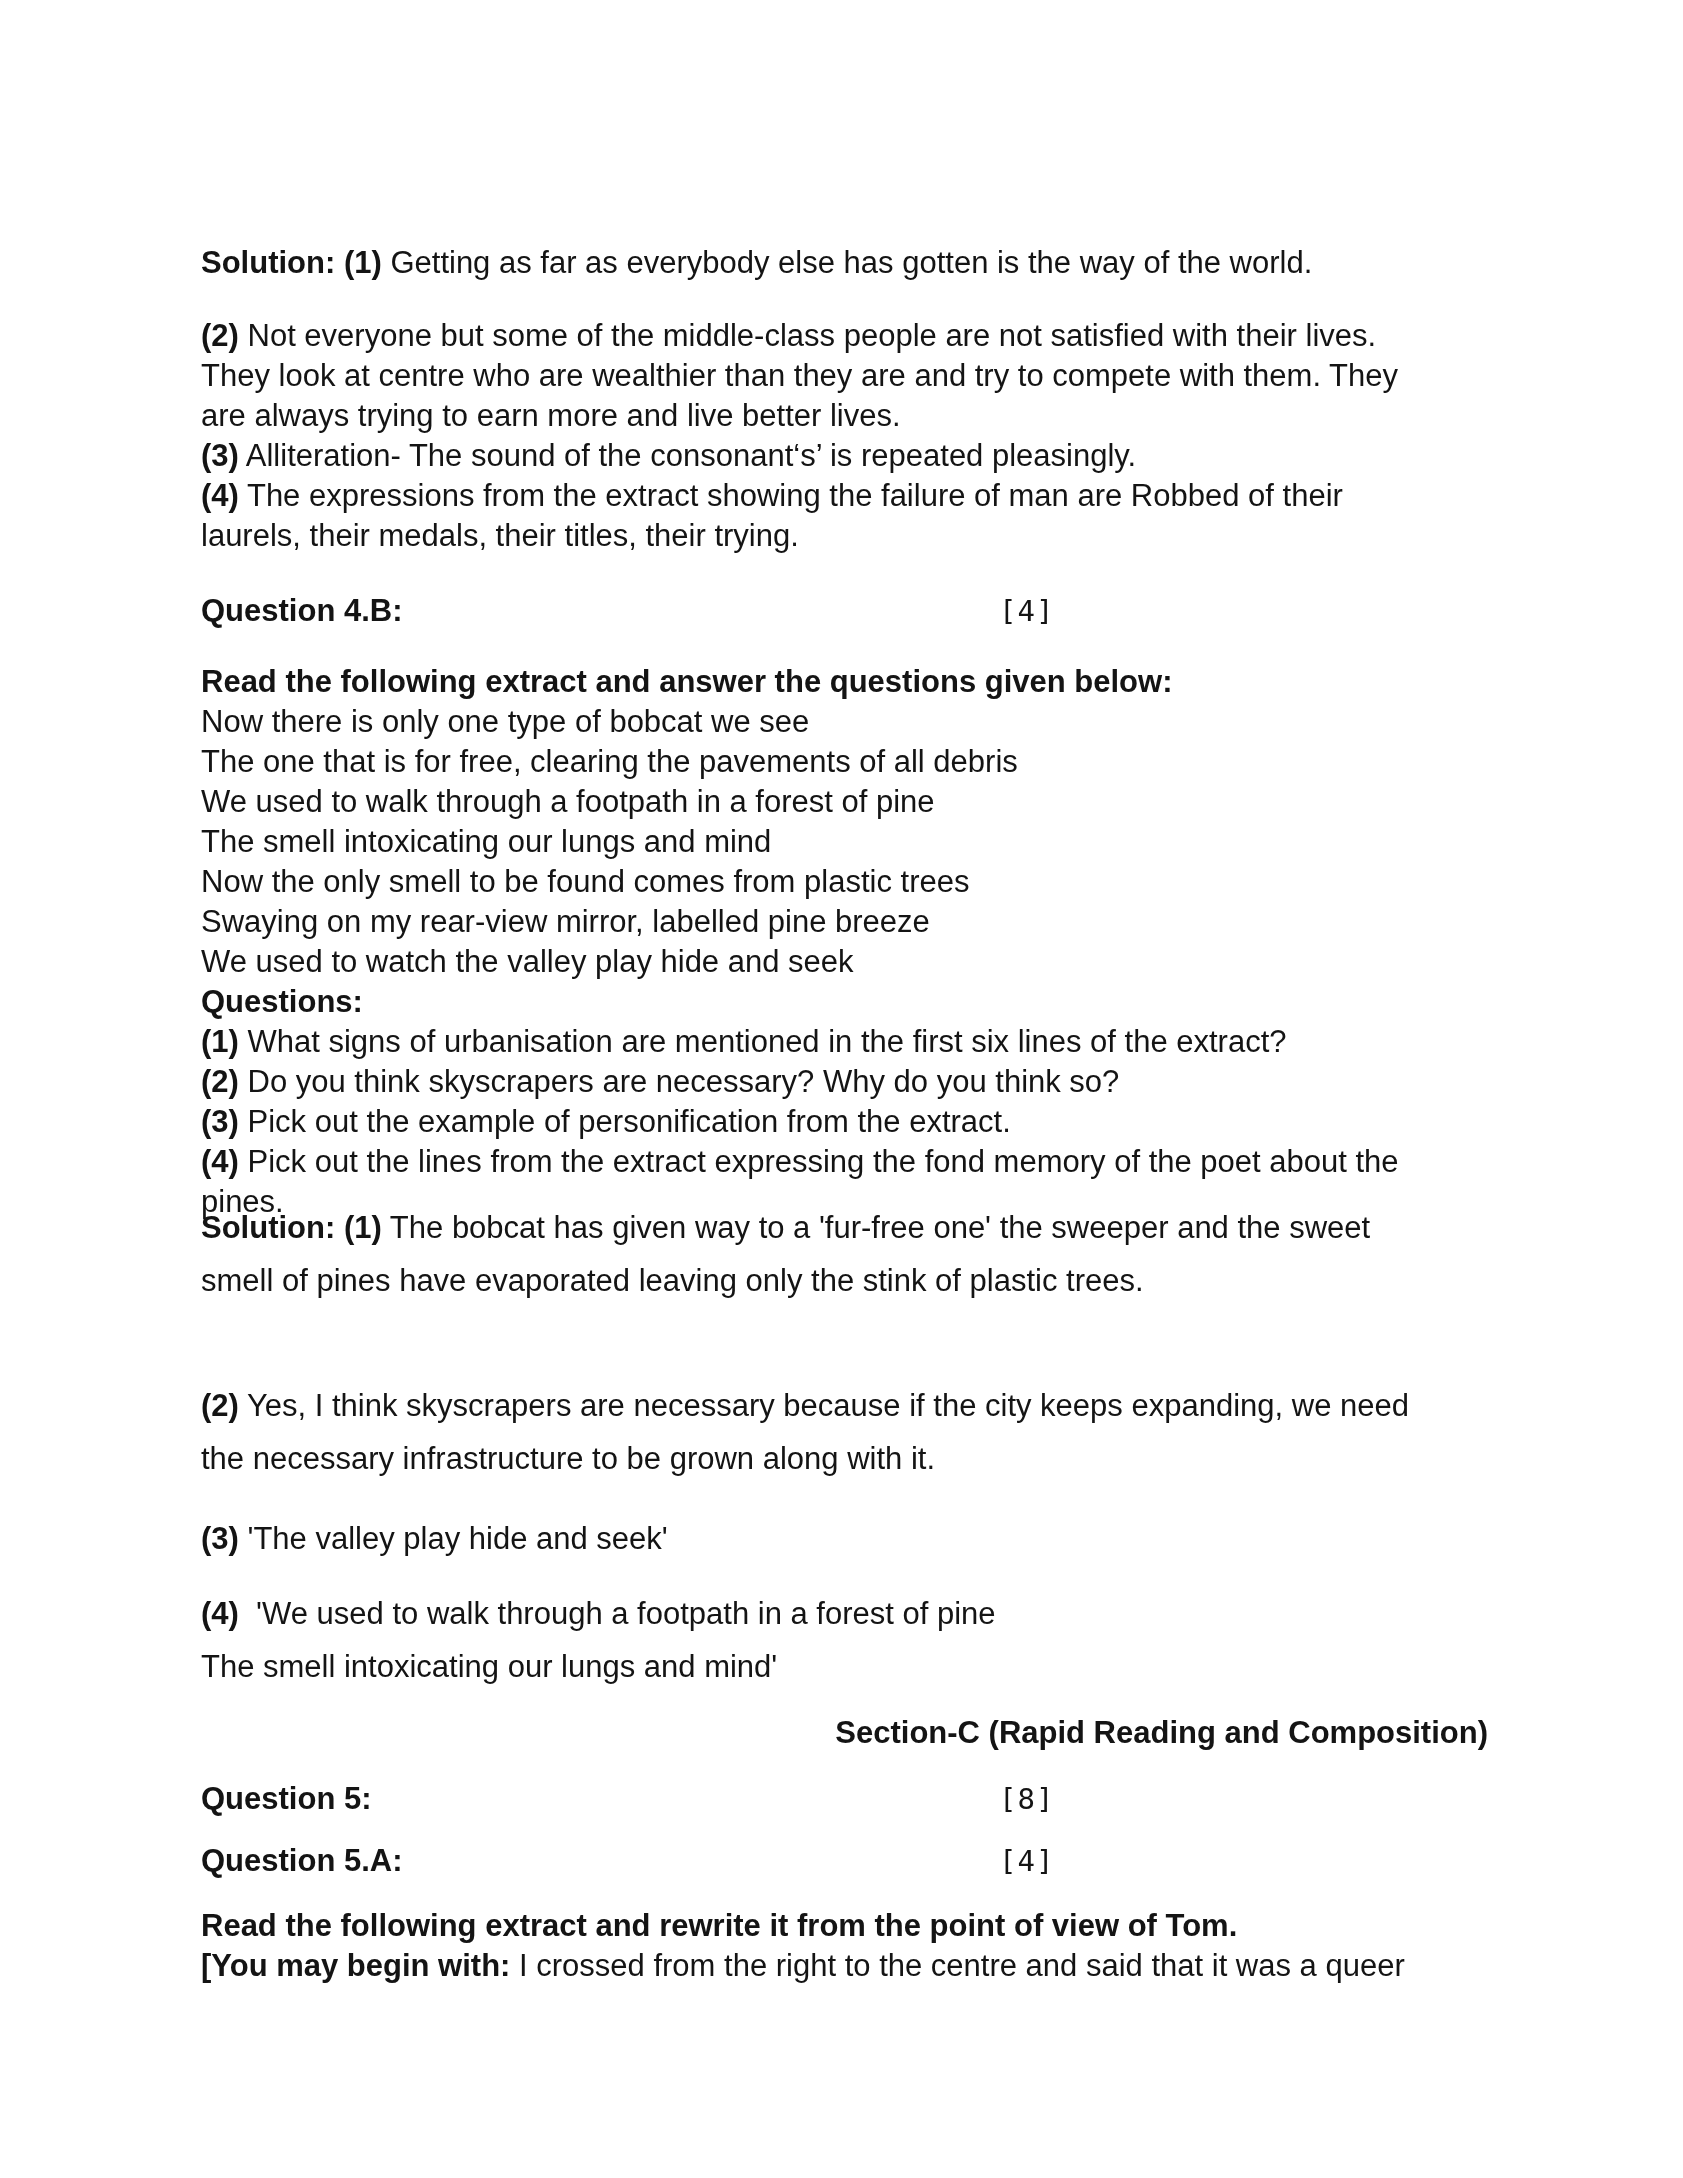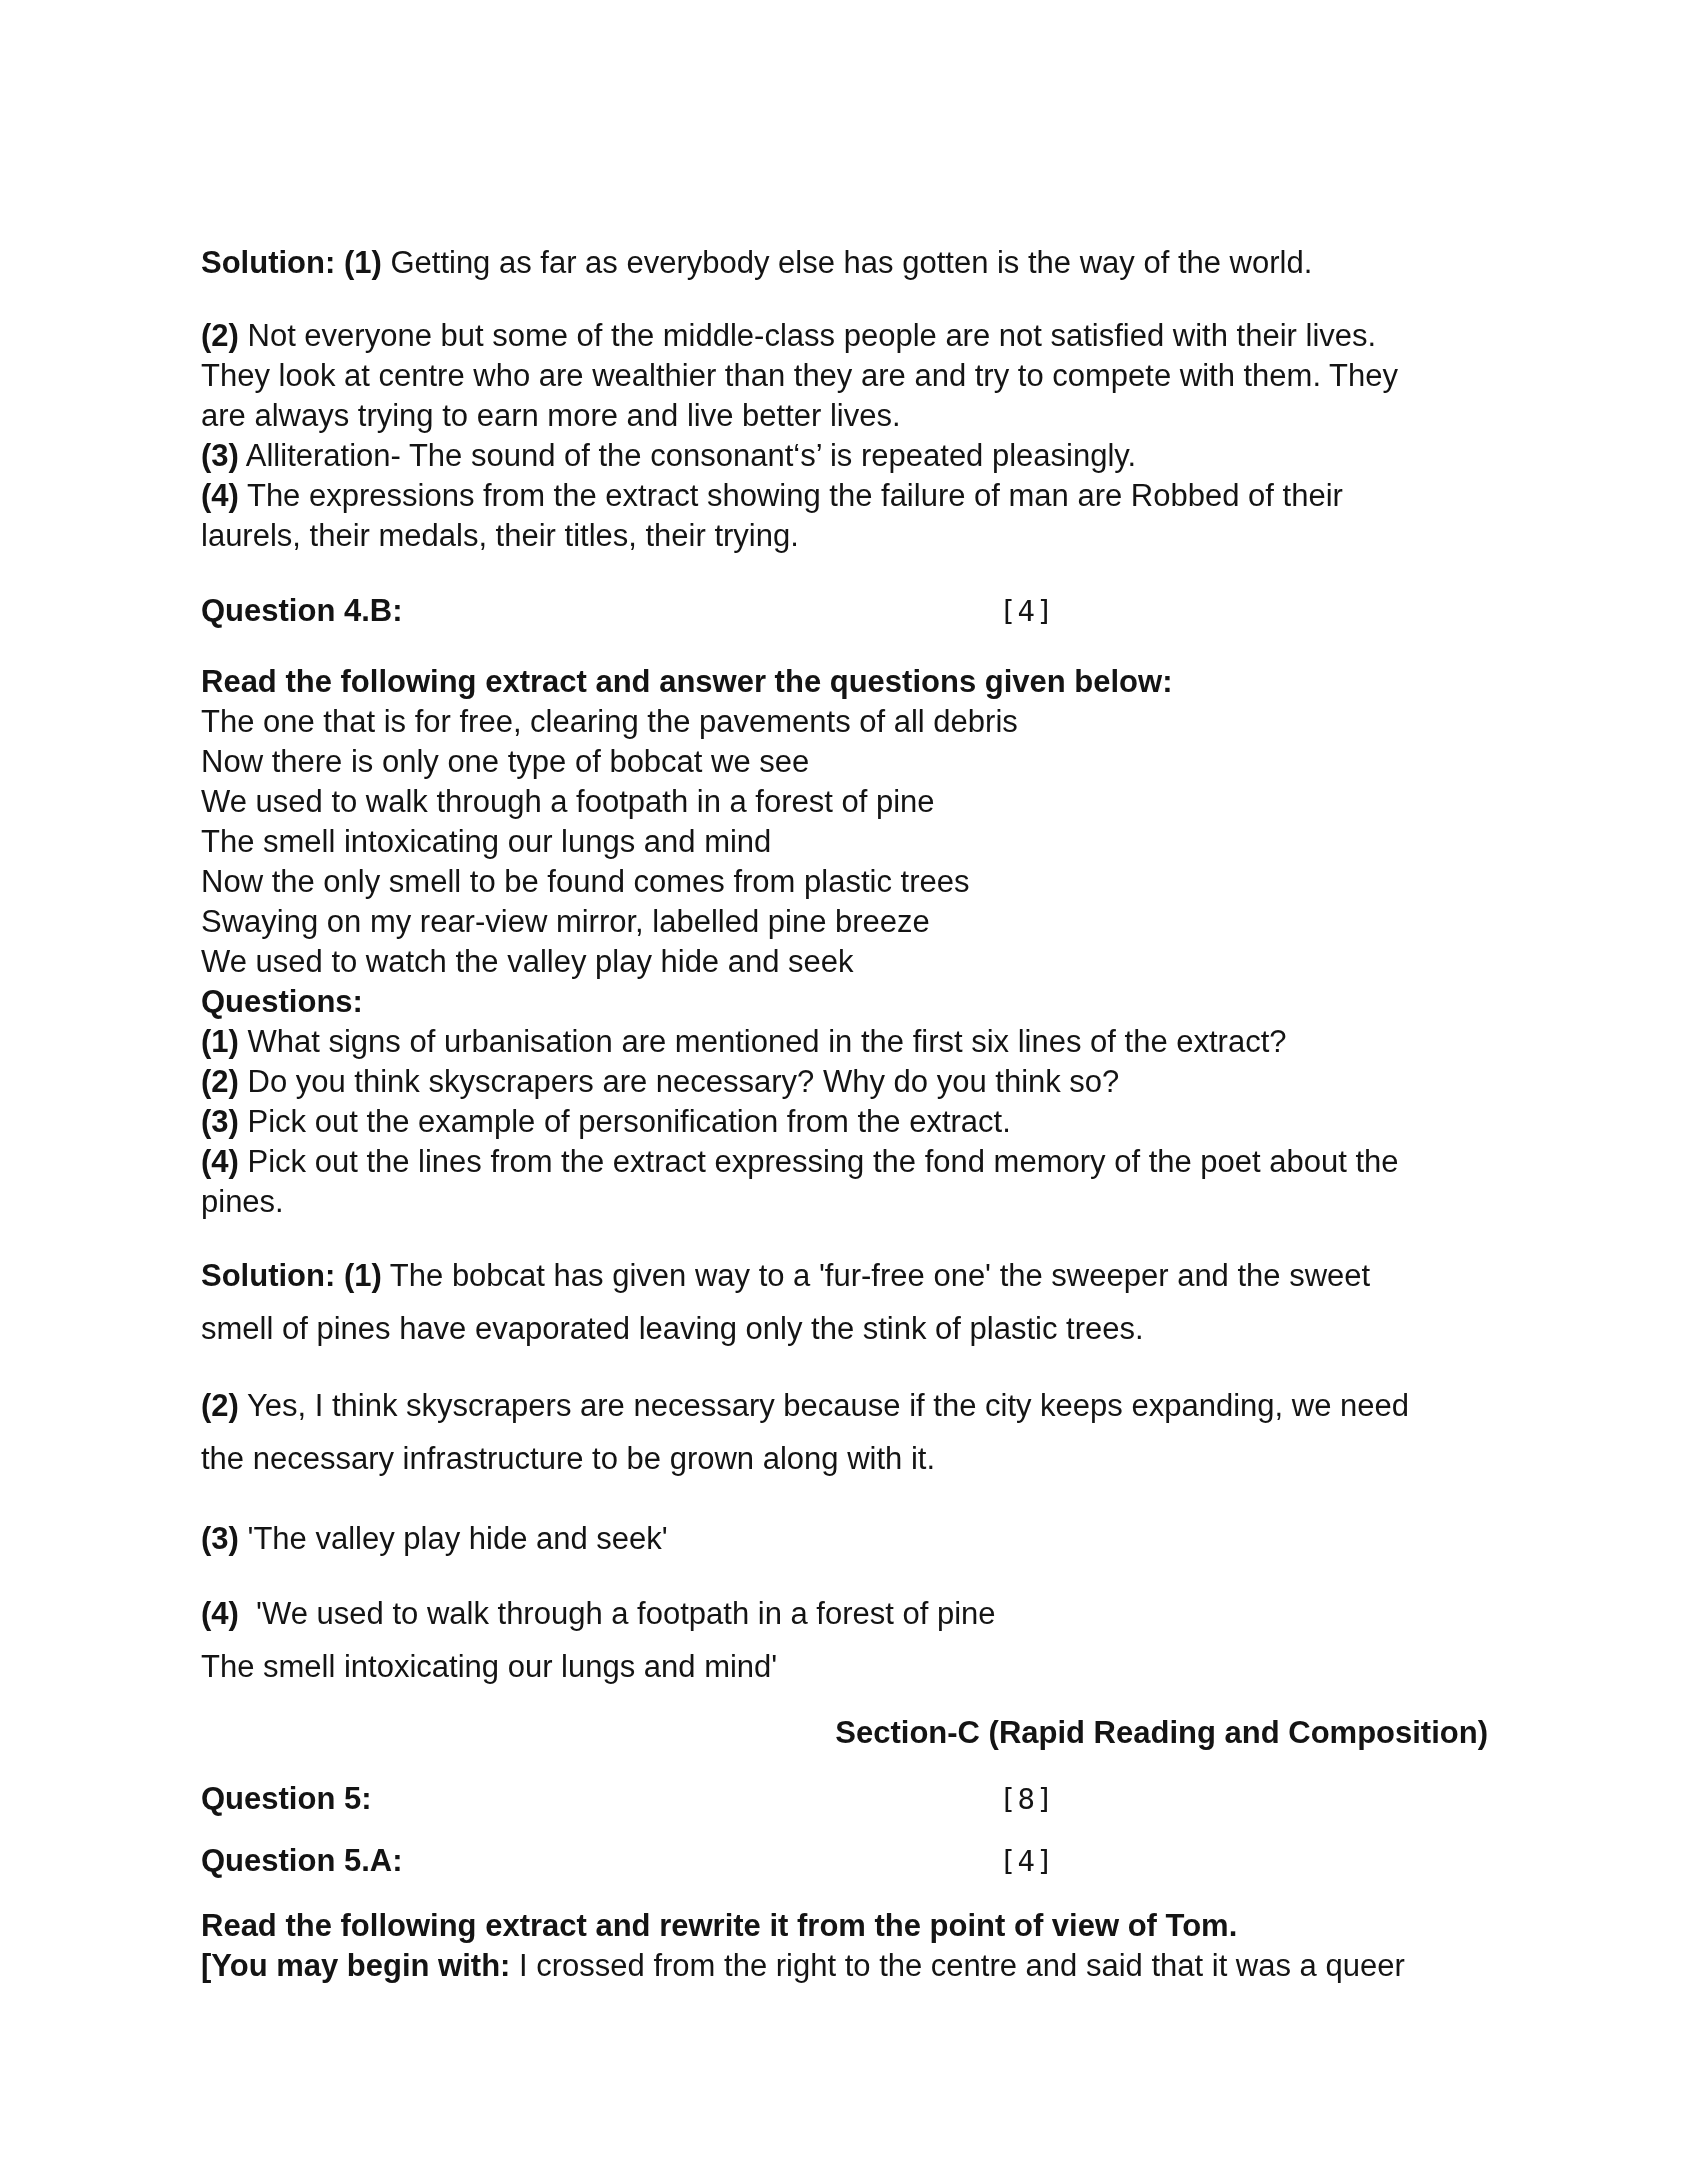--- a/index.html
+++ b/index.html
@@ -54,36 +54,36 @@
     <div class="line"><span class="seg b"></span><span class="seg">laurels, their medals, their titles, their trying.</span></div>
   </div>
 
   <div class="blk qrow" style="top:591px">
     <span class="seg b">Question 4.B:</span>
     <span class="marks">[4]</span>
   </div>
 
   <div class="blk" style="top:662px">
     <div class="line"><span class="seg b">Read the following extract and answer the questions given below:</span></div>
+    <div class="line">Now there is only one type of bobcat we see</div>
     <div class="line">The one that is for free, clearing the pavements of all debris</div>
-    <div class="line">Now there is only one type of bobcat we see</div>
     <div class="line">We used to walk through a footpath in a forest of pine</div>
     <div class="line">The smell intoxicating our lungs and mind</div>
     <div class="line">Now the only smell to be found comes from plastic trees</div>
     <div class="line">Swaying on my rear-view mirror, labelled pine breeze</div>
     <div class="line">We used to watch the valley play hide and seek</div>
     <div class="line"><span class="seg b">Questions:</span></div>
     <div class="line"><span class="seg b">(1)</span><span class="seg"> What signs of urbanisation are mentioned in the first six lines of the extract?</span></div>
     <div class="line"><span class="seg b">(2)</span><span class="seg"> Do you think skyscrapers are necessary? Why do you think so?</span></div>
     <div class="line"><span class="seg b">(3)</span><span class="seg"> Pick out the example of personification from the extract.</span></div>
     <div class="line"><span class="seg b">(4)</span><span class="seg"> Pick out the lines from the extract expressing the fond memory of the poet about the</span></div>
     <div class="line"><span class="seg b"></span><span class="seg">pines.</span></div>
   </div>
 
-  <div class="blk wide" style="top:1249px">
+  <div class="blk wide" style="top:1201px">
     <div class="line"><span class="seg b">Solution: (1)</span><span class="seg"> The bobcat has given way to a 'fur-free one' the sweeper and the sweet</span></div>
     <div class="line">smell of pines have evaporated leaving only the stink of plastic trees.</div>
   </div>
 
   <div class="blk wide" style="top:1379px">
     <div class="line"><span class="seg b">(2)</span><span class="seg"> Yes, I think skyscrapers are necessary because if the city keeps expanding, we need</span></div>
     <div class="line">the necessary infrastructure to be grown along with it.</div>
   </div>
 
   <div class="blk wide" style="top:1512px">

